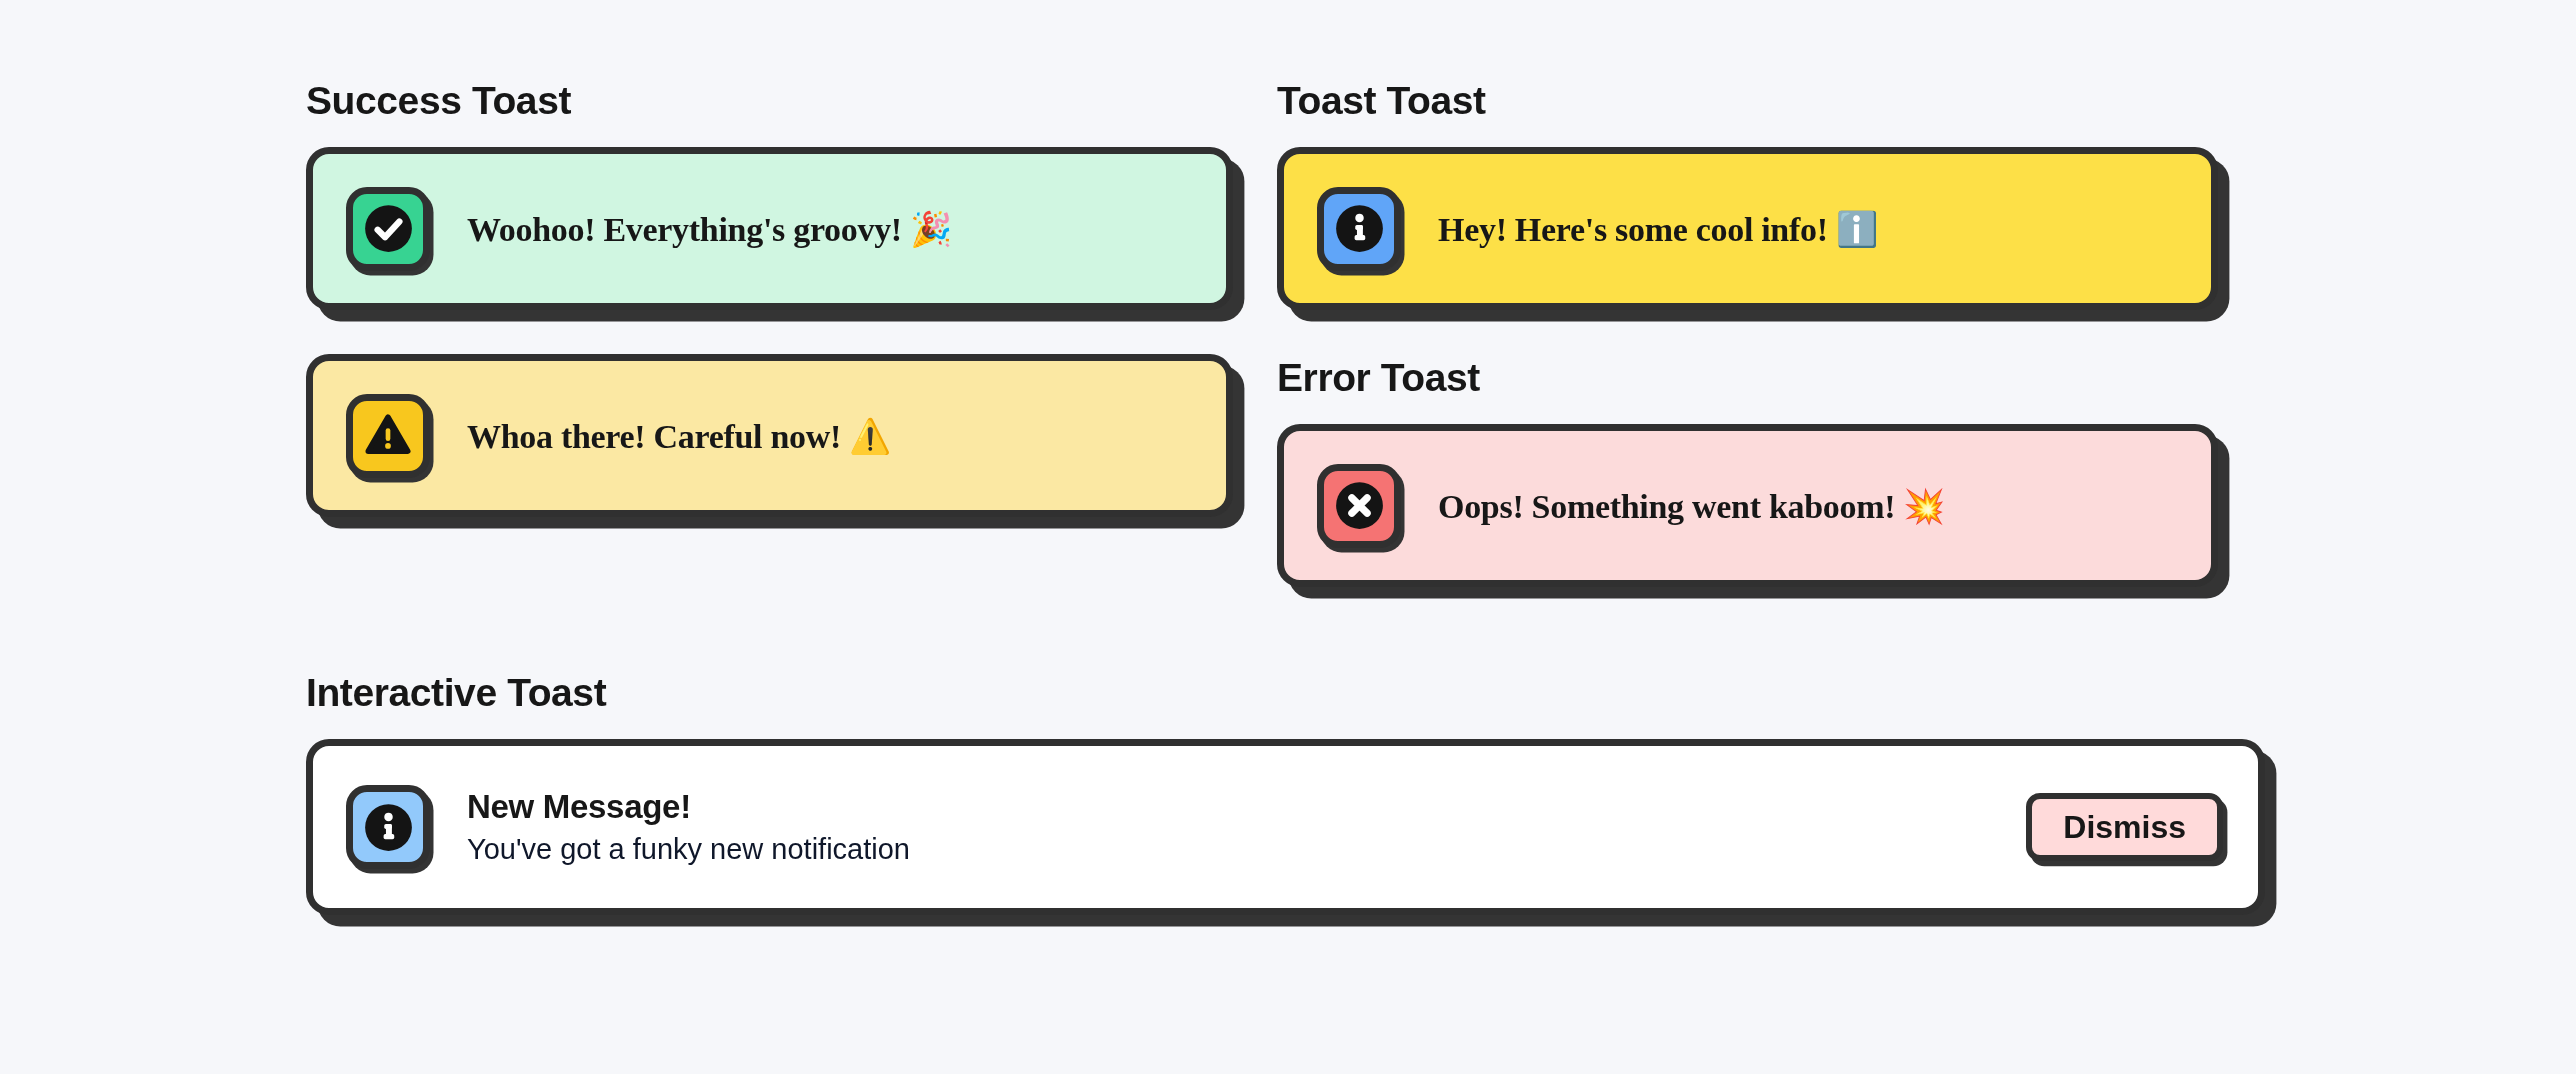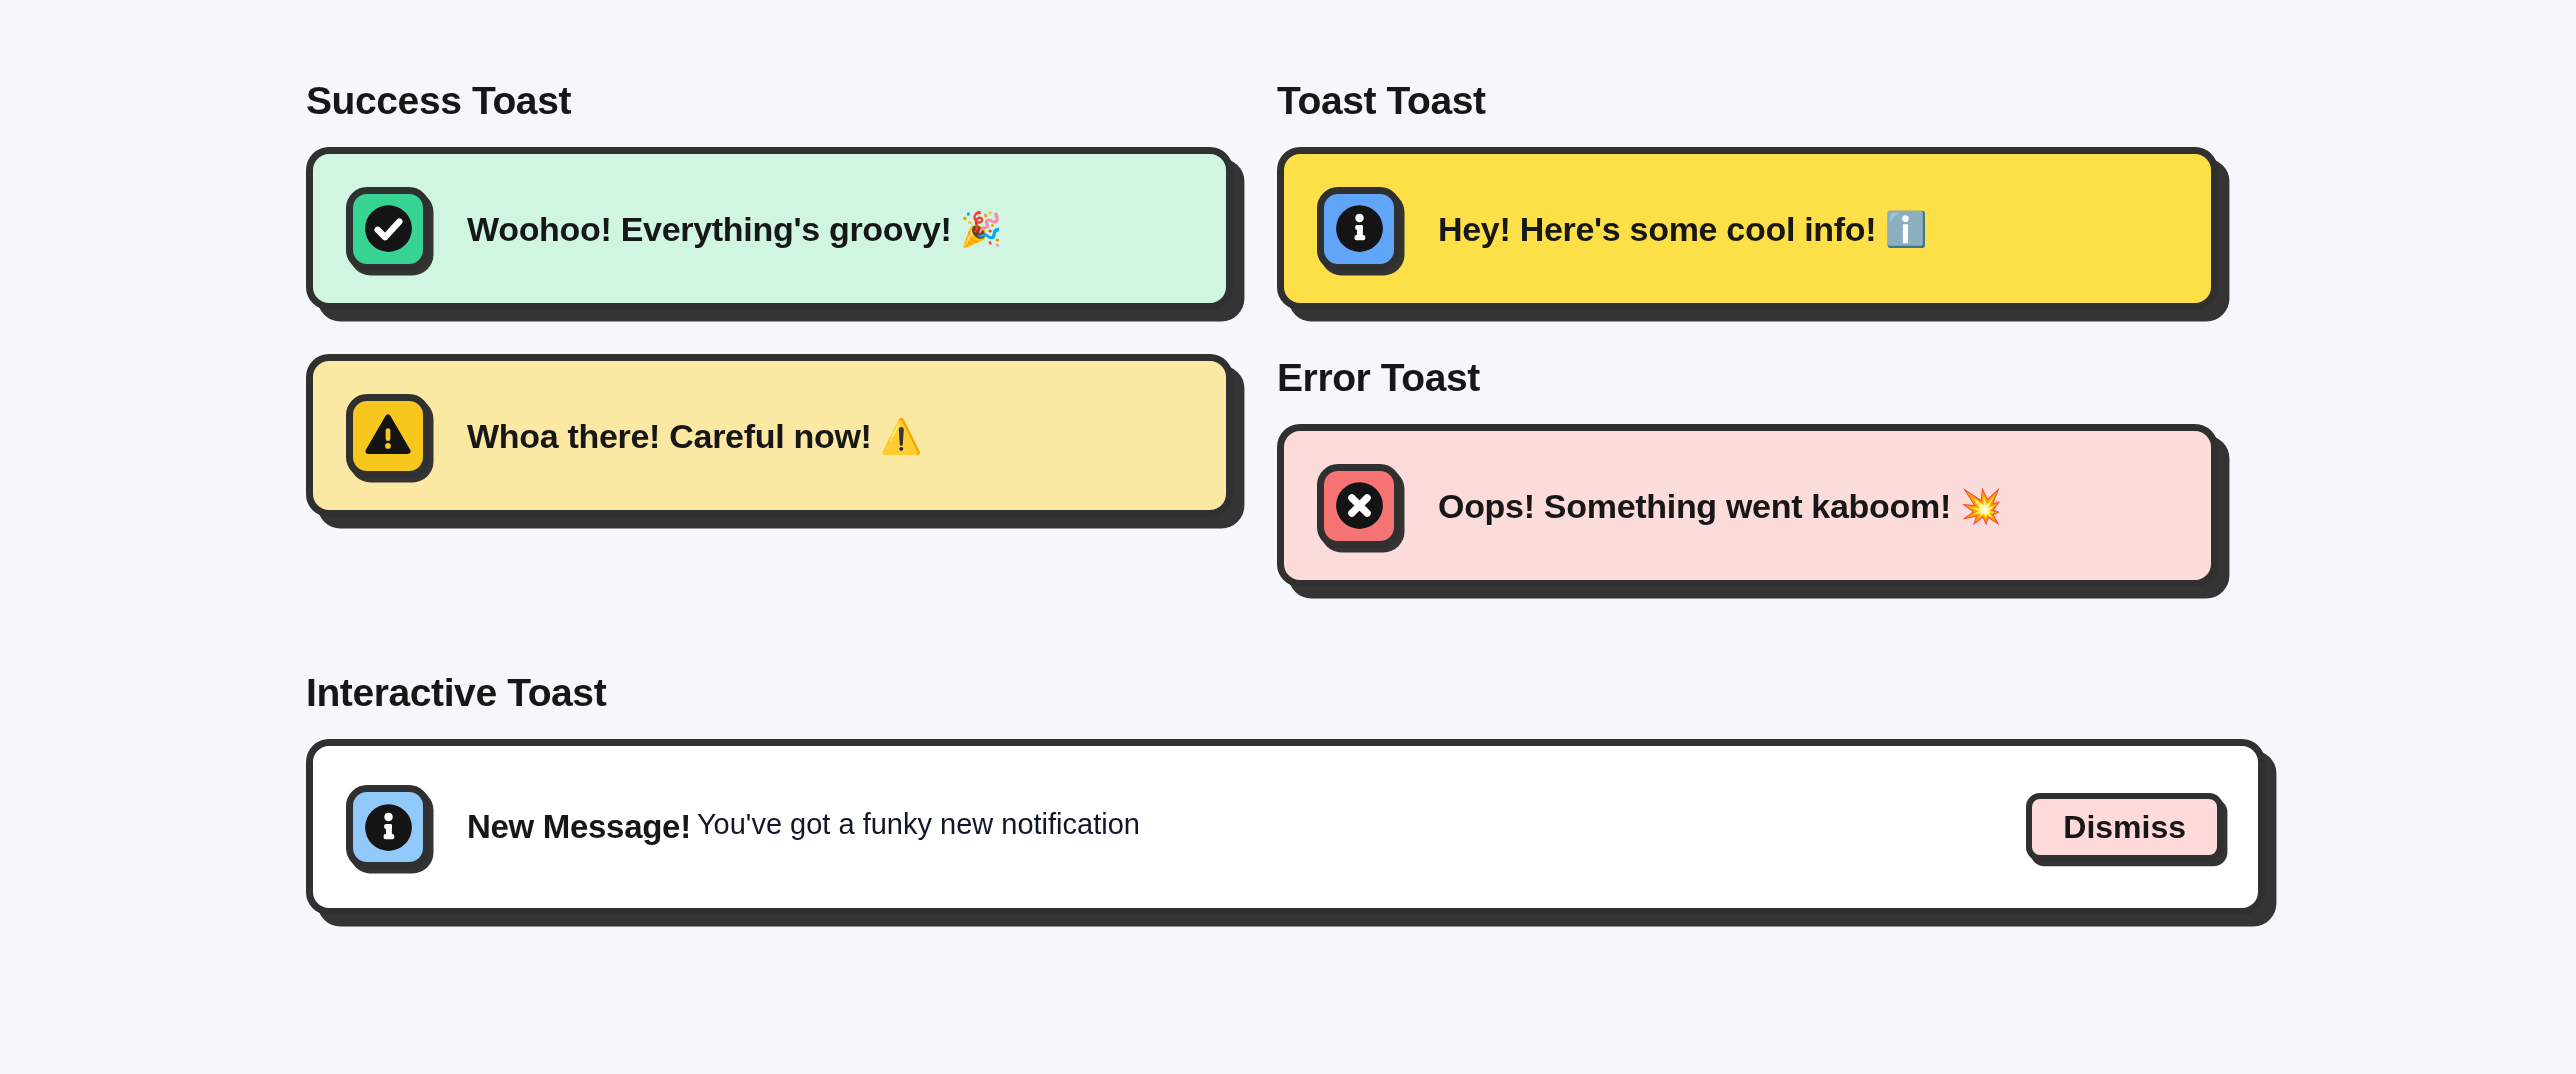--- a/index.html
+++ b/index.html
@@ -49,27 +49,28 @@
     display: flex;
     align-items: center;
     justify-content: center;
   }
   .toast-message {
     font-size: 34px;
     font-weight: 800;
     letter-spacing: -0.3px;
     color: #171717;
     white-space: nowrap;
+    font-family: Liberation Serif, serif;
   }
   .interactive-section { margin-top: 82px; }
   .toast.interactive {
     height: 176px;
     background: #ffffff;
   }
-  .interactive-text { display: flex; flex-direction: row; gap: 6.1px; }
+  .interactive-text { display: flex; flex-direction: column; gap: 6.1px; }
   .interactive-title {
     font-size: 33px;
     font-weight: 800;
     letter-spacing: -0.3px;
     color: #171717;
   }
   .interactive-subtitle {
     font-size: 29px;
     font-weight: 400;
     color: #0f172a;

